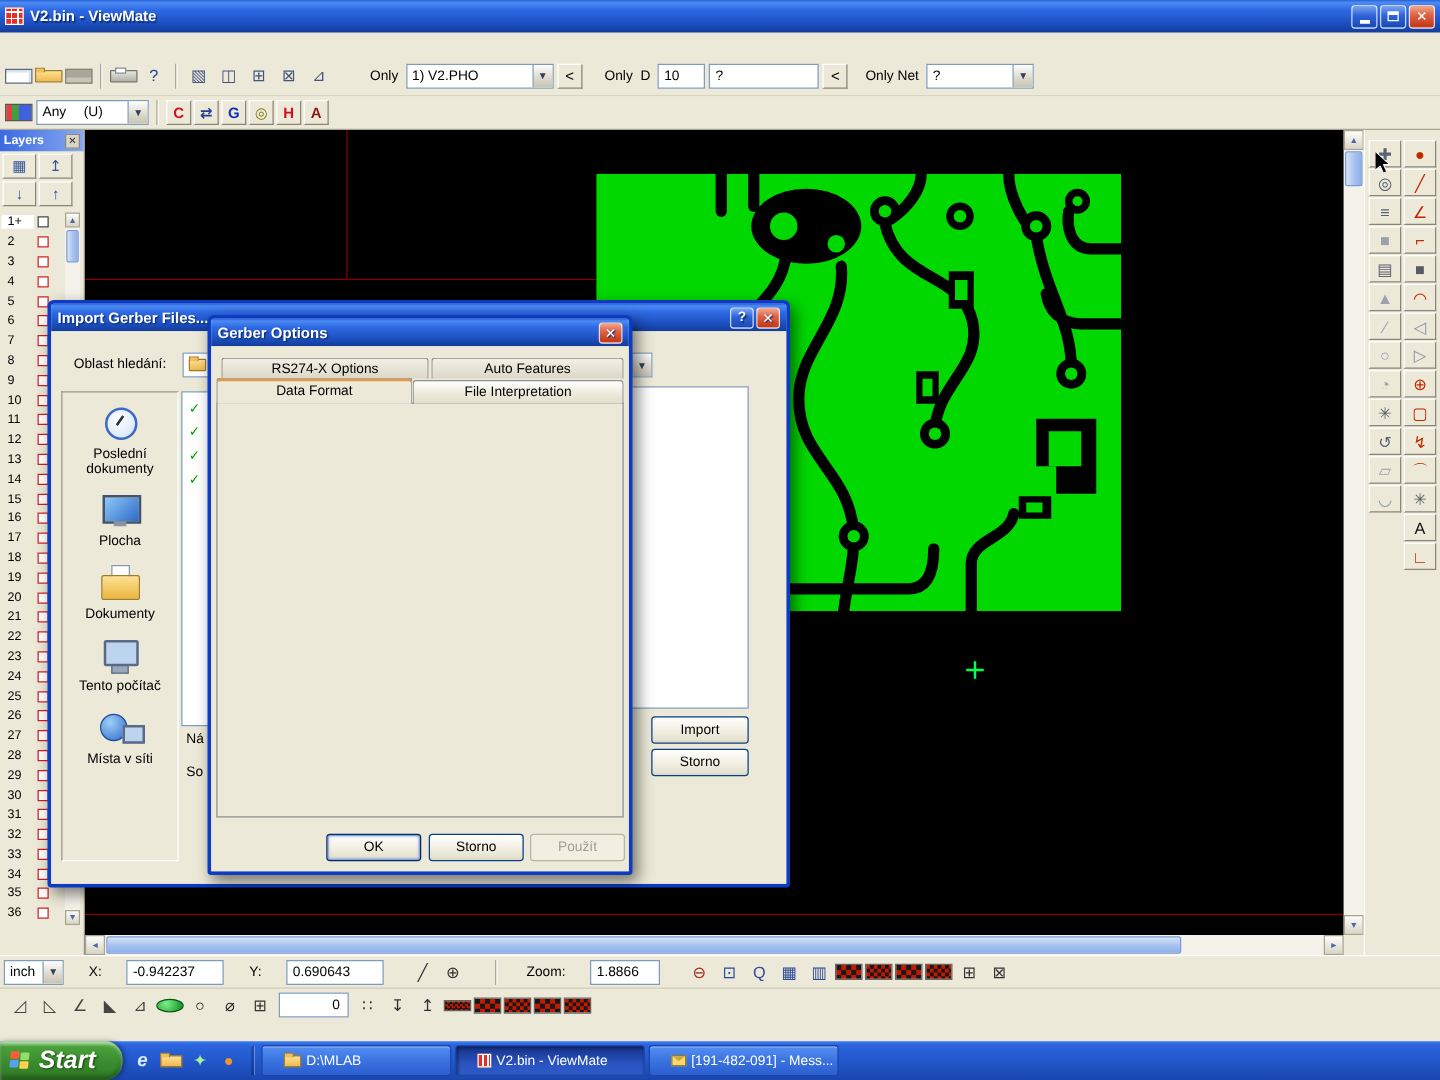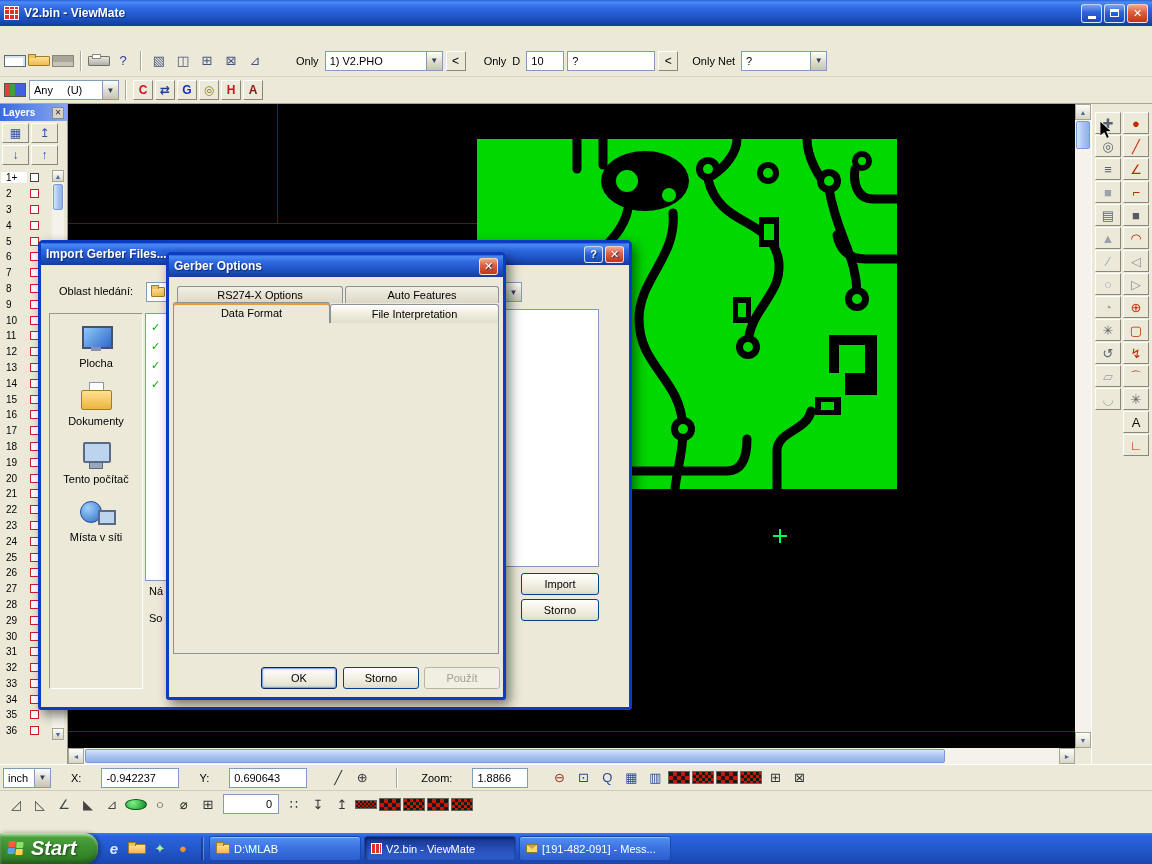--- a/index.html
+++ b/index.html
@@ -83,21 +83,21 @@
  text-shadow:1px 1px 2px #1a4a10;box-shadow:inset 0 2px 3px rgba(255,255,255,.45), inset 0 -3px 4px rgba(0,0,0,.3), 2px 0 4px rgba(0,0,0,.35)}
 .flag{width:17px;height:15px;position:relative;transform:skewX(-6deg)}
 .flag i{position:absolute;width:7px;height:6px;border-radius:1px}
 .flag .f1{left:0;top:0;background:#ff5a3c}.flag .f2{left:8px;top:1px;background:#8ee06a}
 .flag .f3{left:0;top:7px;background:#58a0f0}.flag .f4{left:8px;top:8px;background:#ffd24a}
 .ql{display:flex;align-items:center;gap:5px;padding:0 7px}
 .ql .tbtn{color:#fff;min-width:18px}
 .tdiv{width:2px;margin:4px 2px;background:rgba(0,0,0,.25);box-shadow:1px 0 0 rgba(255,255,255,.3)}
 .tasks{display:flex;gap:3px;padding-left:4px}
 .taskbtn{height:25px;margin-top:3px;width:152px;background:linear-gradient(180deg,#5490f2,#3a72e0 50%,#2c5ecf);
- border:1px solid #1e46a8;border-radius:3px;color:#fff;display:flex;align-items:center;gap:4px;padding:0 6px;font-size:11px;
+ border:1px solid #1e46a8;border-radius:3px;color:#fff;display:flex;align-items:center;gap:4px;padding:0 17px;font-size:11px;
  box-shadow:inset 0 1px 0 rgba(255,255,255,.4);white-space:nowrap;overflow:hidden}
 .taskbtn.active{background:linear-gradient(180deg,#16328a,#2a55c2 65%,#2f5cc8);box-shadow:inset 1px 1px 3px rgba(0,0,0,.55)}
 .tray{margin-left:auto;height:31px;background:linear-gradient(180deg,#3a8ae8,#2a6ad8 50%,#1e52b8);border-left:1px solid #1a44a0;
  box-shadow:inset 3px 0 4px rgba(0,0,0,.25);display:flex;align-items:center;gap:6px;padding:0 10px 0 12px;color:#fff}
 .tray-circle{width:12px;height:12px;border-radius:50%;background:radial-gradient(circle at 35% 30%,#7ab4f8,#1858c8);border:1px solid #0c3a90}
 
 
 .xpdlg{position:absolute;border:3px solid #0d3cc4;border-radius:5px 5px 3px 3px;box-shadow:4px 5px 12px rgba(0,0,0,.5);background:#ECE9D8}
 .dlg-title{height:22px;background:linear-gradient(180deg,#2a60d8 0%,#4b8bf4 8%,#2f6ae4 30%,#1c50c0 72%,#123c9a 100%);
  display:flex;align-items:center;color:#fff;font-weight:bold;font-size:12px;padding:0 5px;text-shadow:1px 1px 1px #0a2a70;border-radius:2px 2px 0 0}
@@ -606,20 +606,24 @@
       </span>
     </div>
     <div class="dlg-body" style="height:442px">
       <span class="dlabel" style="left:18px;top:20px">Oblast hledání:</span>
       <span class="combo abs" style="left:105px;top:17px;width:376px">
         <span class="ic-folder"></span>
         <span class="arrow" style="color: rgb(51, 64, 90);">▼</span>
       </span>
       <div class="places" style="left:8px;top:48px;width:94px;height:376px">
 
+      <div class="place first">
+            <span class="picwrap recent-docs-icon"></span>
+            <span class="plbl">Poslední dokumenty</span>
+          </div>
           <div class="place">
             <span class="picwrap desktop-icon"></span>
             <span class="plbl">Plocha</span>
           </div>
           <div class="place">
             <span class="picwrap documents-icon"></span>
             <span class="plbl">Dokumenty</span>
           </div>
           <div class="place">
             <span class="picwrap computer-icon"></span>

